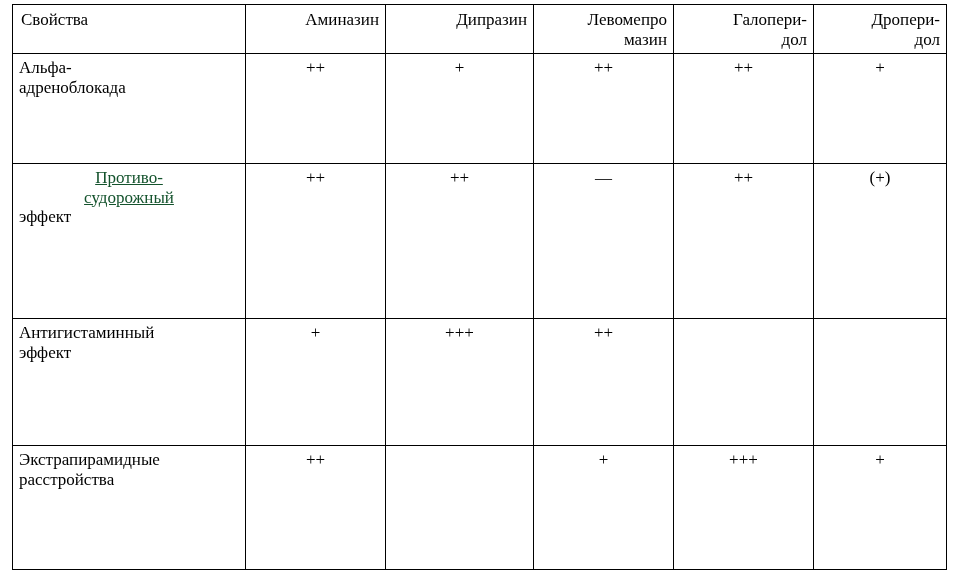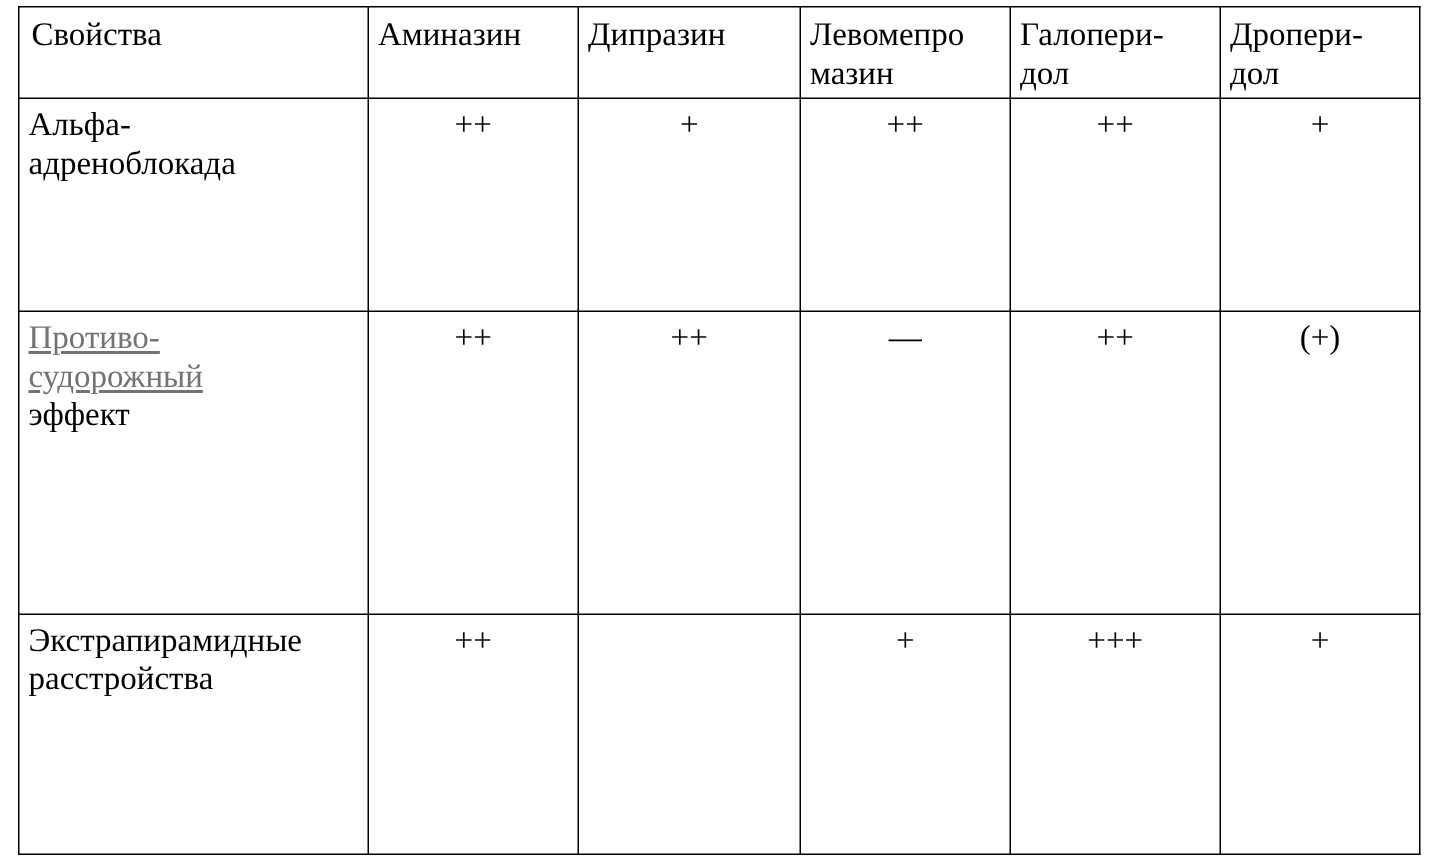--- a/index.html
+++ b/index.html
@@ -32,45 +32,46 @@
   table.props col.c1 { width: 140px; }
   table.props col.c2 { width: 148px; }
   table.props col.c3 { width: 140px; }
   table.props col.c4 { width: 140px; }
   table.props col.c5 { width: 133px; }
 
   table.props th,
   table.props td {
     border: 1.1px solid #000000;
     vertical-align: top;
-    font-size: 22px;
+    font-size: 17px;
     line-height: 1.16;
     font-weight: normal;
     padding: 4px 6px 4px 6px;
   }
   table.props thead th {
-    text-align: left;
+    text-align: right;
     padding-top: 5px;
   }
   table.props thead th.first {
     text-align: left;
     padding-left: 8px;
   }
   td.label {
     text-align: left;
     padding-left: 8px;
     white-space: pre-line;
   }
   td.val {
     text-align: center;
     padding-top: 6px;
   }
   .linked {
-    color: #737373;
+    color: #14532d;
     text-decoration: underline;
+    text-align: center;
   }
   .hdr-wrap {
     display: block;
     white-space: pre-line;
   }
 </style>
 </head>
 <body>
 
 <div class="page">
@@ -120,20 +121,29 @@
       </tr>
       <tr style="height:88px">
         <td class="label"><span class="linked hdr-wrap">Противо-
 судорожный</span><span class="hdr-wrap">эффект</span></td>
         <td class="val">++</td>
         <td class="val">++</td>
         <td class="val">—</td>
         <td class="val">++</td>
         <td class="val">(+)</td>
       </tr>
+      <tr style="height:72px">
+        <td class="label">Антигистаминный
+эффект</td>
+        <td class="val">+</td>
+        <td class="val">+++</td>
+        <td class="val">++</td>
+        <td class="val"></td>
+        <td class="val"></td>
+      </tr>
       <tr style="height:70px">
         <td class="label">Экстрапирамидные
 расстройства</td>
         <td class="val">++</td>
         <td class="val"></td>
         <td class="val">+</td>
         <td class="val">+++</td>
         <td class="val">+</td>
       </tr>
     </tbody>

